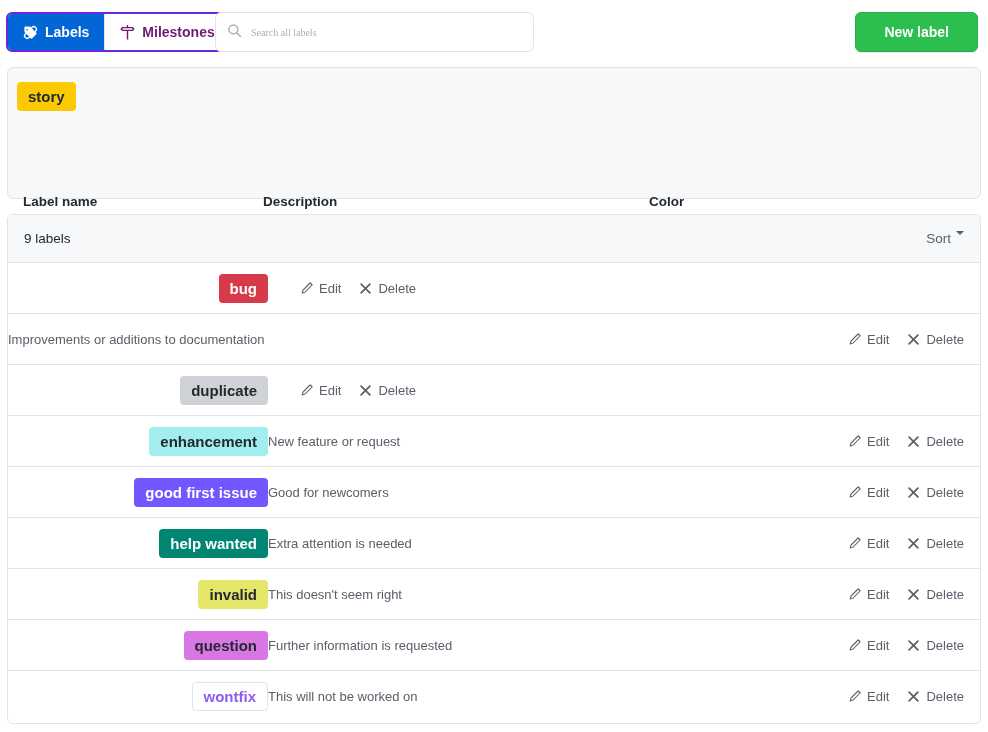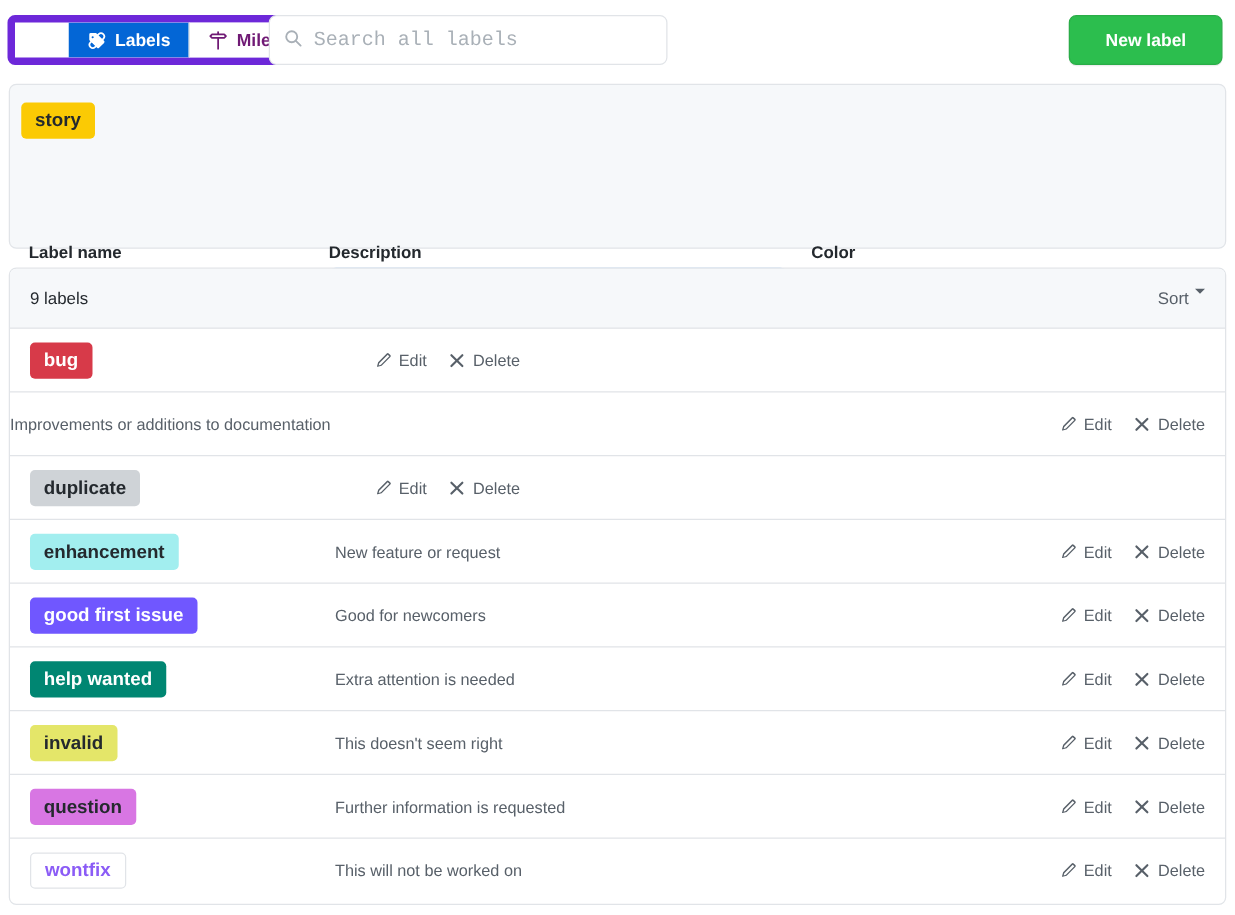--- a/index.html
+++ b/index.html
@@ -15,25 +15,24 @@
   .page { position: relative; width: 988px; height: 732px; }
 
   
   .topbar {
     position: absolute; left: 0; top: 12px;
     width: 988px; height: 42px;
   }
   .tabgroup {
     position: absolute; left: 6px; top: 0;
     display: flex; height: 40px;
-    border: 6px solid #6d28d9;
+    border: 2px solid #6d28d9;
     border-radius: 6px;
     overflow: hidden;
     background: #fff;
-    padding-left: 43px;
   }
   .tab {
     display: flex; align-items: center; gap: 7px;
     padding: 0 15px; height: 100%;
     font-size: 14px; font-weight: 600;
     color: #701a75; cursor: pointer;
     background: #fff;
     white-space: nowrap;
   }
   .tab.active { background: #0366d6; color: #ffffff; }
@@ -45,22 +44,22 @@
     width: 319px; height: 40px;
     border: 1px solid #e1e4e8;
     border-radius: 6px;
     background: #fff;
     display: flex; align-items: center;
     padding: 0 11px; gap: 9px;
   }
   .searchbox .sicon { flex: none; }
   .searchbox input {
     border: none; outline: none; background: transparent;
-    font-family: Liberation Mono, monospace;
-    font-size: 16px; color: #24292e;
+    font-family: Liberation Serif, serif;
+    font-size: 10px; color: #24292e;
     width: 100%; padding: 0;
   }
   .searchbox input::placeholder { color: #a9b0b7; }
 
   .newlabel {
     position: absolute; right: 10px; top: 0;
     height: 40px; padding: 0 28px;
     background: #2cbe4e;
     border: 1px solid #2aad48;
     border-radius: 6px;
@@ -189,21 +188,21 @@
     border-top: 4px solid #586069;
   }
 
   .lrow {
     height: 51px;
     display: flex; align-items: center;
     border-bottom: 1px solid #e1e4e8;
     padding: 0 16px 0 0;
   }
   .lrow:last-child { border-bottom: none; }
-  .lcell-badge { width: 260px; padding-left: 16px; flex: none; }
+  .lcell-badge { width: 260px; padding-left: 16px; flex: none; text-align: right; }
   .badge {
     display: inline-flex; align-items: center;
     height: 29px; padding: 0 11px;
     border-radius: 4px;
     font-size: 15px; font-weight: 600;
     line-height: 1;
     cursor: pointer;
   }
   .lcell-desc {
     flex: 1 1 auto;

